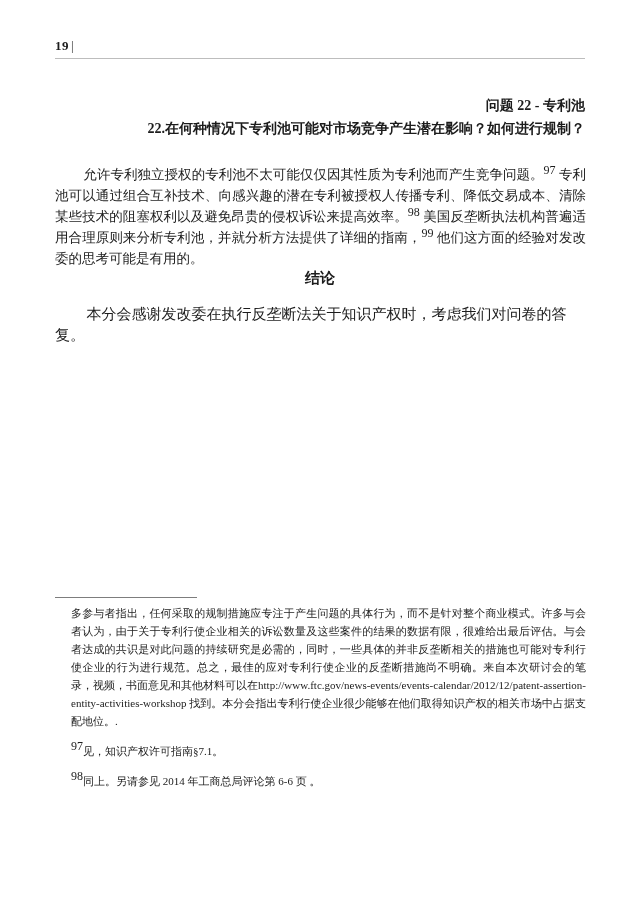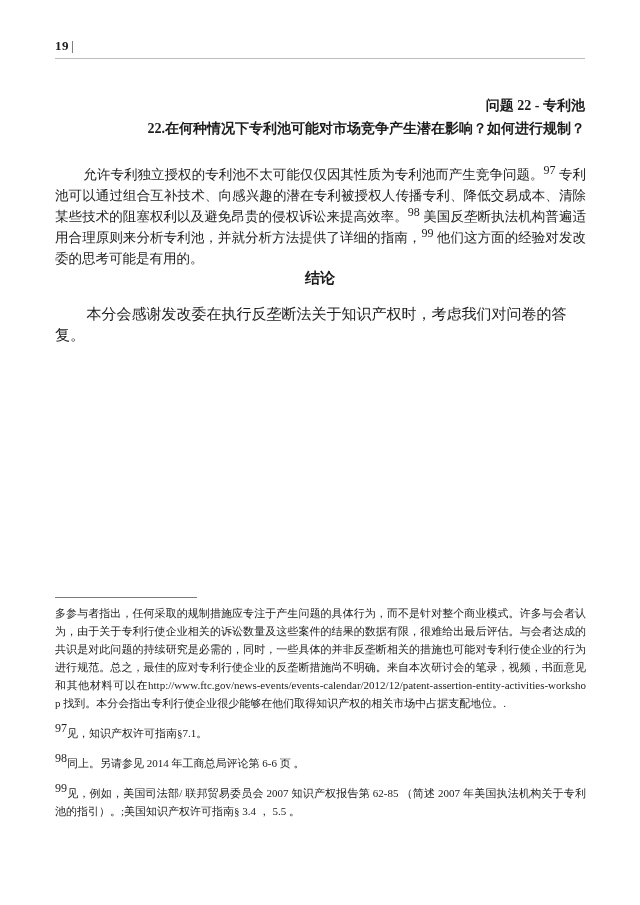--- a/index.html
+++ b/index.html
@@ -65,21 +65,21 @@
     position: absolute;
     top: 597px; left: 55px; width: 531px;
     font-size: 11px; line-height: 18px;
   }
   .fn-rule {
     width: 142px; height: 0;
     border-top: 1.5px solid #7d7d7d;
     margin-bottom: 6px;
   }
   .fn {
-    margin: 0 0 12px 0;
+    margin: 0 0 12px 16px;
     text-align: justify;
   }
   sup.fn-ref {
     font-size: 12px;
     line-height: 0;
     vertical-align: super;
   }
   .url { color: #1c1c1c; text-decoration: none; word-break: break-all; }
 </style>
 </head>
@@ -97,16 +97,15 @@
   <p class="main-para"><span>允许专利独立授权的专利池不太可能仅仅因其性质为专利池而产生竞争问题。</span><sup class="fn-ref">97</sup><span> 专利池可以通过组合互补技术、向感兴趣的潜在专利被授权人传播专利、降低交易成本、清除某些技术的阻塞权利以及避免昂贵的侵权诉讼来提高效率。</span><sup class="fn-ref">98</sup><span> 美国反垄断执法机构普遍适用合理原则来分析专利池，并就分析方法提供了详细的指南，</span><sup class="fn-ref">99</sup><span> 他们这方面的经验对发改委的思考可能是有用的。</span></p>
 
   <h3 class="conclusion-heading">结论</h3>
   <p class="conclusion-para">本分会感谢发改委在执行反垄断法关于知识产权时，考虑我们对问卷的答复。</p>
 
   <div class="footnotes">
     <div class="fn-rule"></div>
     <p class="fn"><span>多参与者指出，任何采取的规制措施应专注于产生问题的具体行为，而不是针对整个商业模式。许多与会者认为，由于关于专利行使企业相关的诉讼数量及这些案件的结果的数据有限，很难给出最后评估。与会者达成的共识是对此问题的持续研究是必需的，同时，一些具体的并非反垄断相关的措施也可能对专利行使企业的行为进行规范。总之，最佳的应对专利行使企业的反垄断措施尚不明确。来自本次研讨会的笔录，视频，书面意见和其他材料可以在</span><span class="url">http://www.ftc.gov/news-events/events-calendar/2012/12/patent-assertion-entity-activities-workshop</span><span> 找到。本分会指出专利行使企业很少能够在他们取得知识产权的相关市场中占据支配地位。.</span></p>
     <p class="fn"><sup class="fn-ref">97</sup><span>见，知识产权许可指南§7.1。</span></p>
     <p class="fn"><sup class="fn-ref">98</sup><span>同上。另请参见 2014 年工商总局评论第 6-6 页 。</span></p>
-    <p class="fn"><sup class="fn-ref">99</sup><span>见，例如，美国司法部/ 联邦贸易委员会  2007 知识产权报告第 62-85 （简述 2007 年美国执法机构关于专利池的指引）。;美国知识产权许可指南§ 3.4 ， 5.5 。</span></p>
   </div>
 
 </div>
 
 </body></html>

